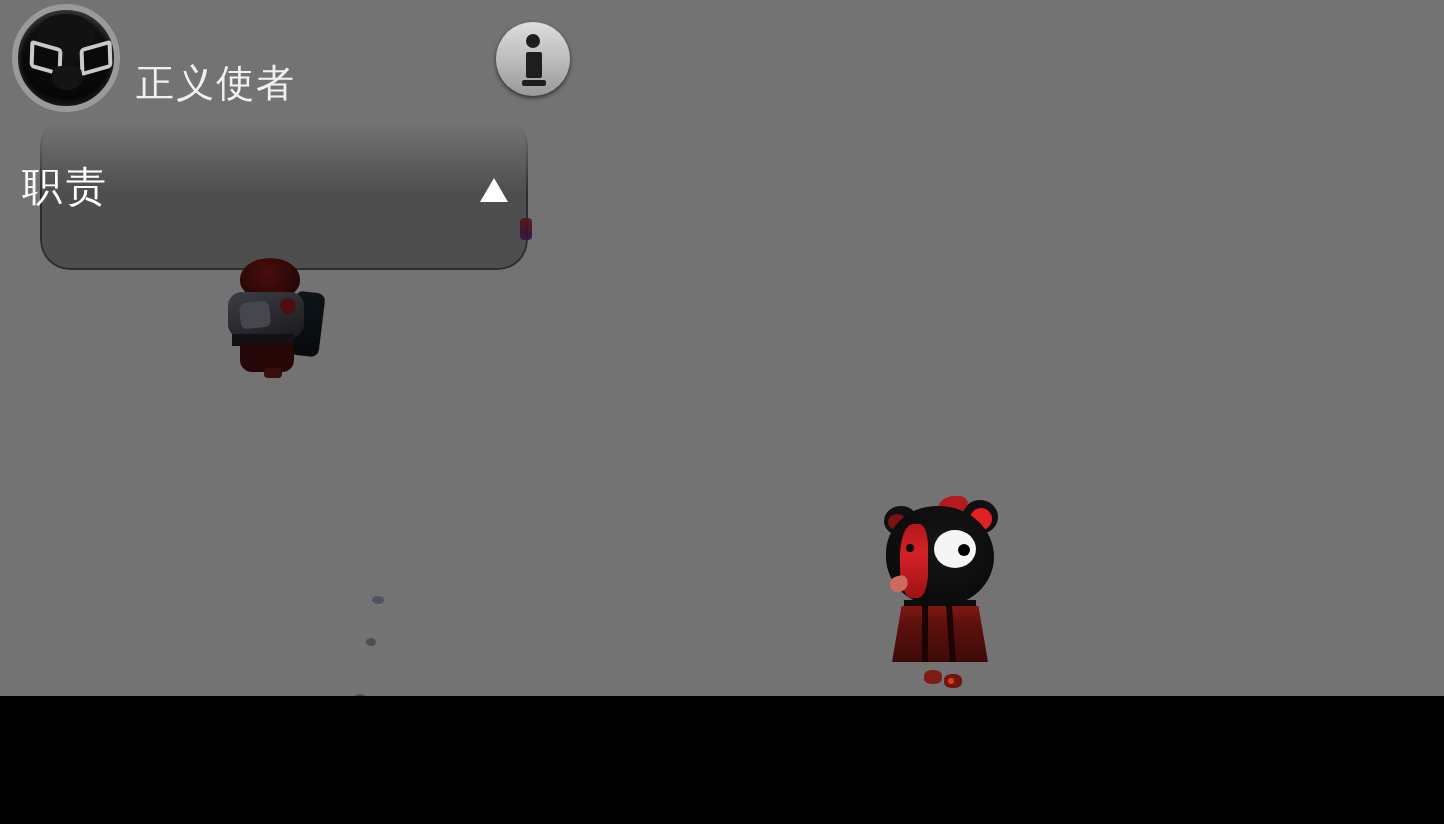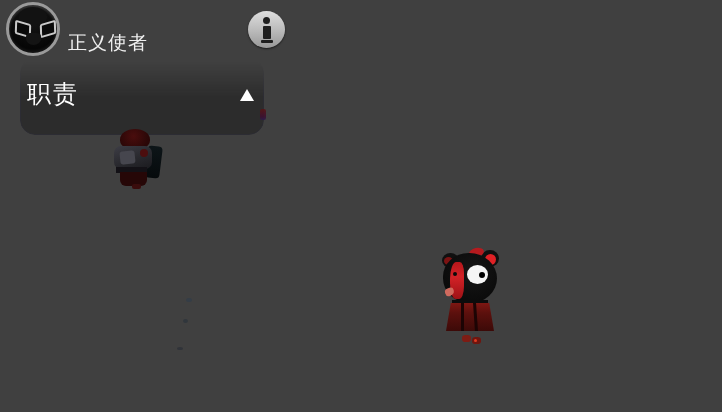--- a/index.html
+++ b/index.html
@@ -1,17 +1,17 @@
 <!DOCTYPE html>
 <html><head>
 <meta charset="utf-8">
 <style>
   html,body{margin:0;padding:0;background:#000;}
   .stage{
-    position:relative;width:722px;height:412px;background:#404040;
+    position:relative;width:722px;height:348px;background:#737373;
     overflow:hidden;font-family:"Liberation Sans",sans-serif;
   }
 
   
   .avatar{
     position:absolute;left:6px;top:2px;width:48px;height:48px;
     border-radius:50%;border:3px solid #9a9a9a;
     background:radial-gradient(circle at 50% 28%,#161616 0%,#060606 70%);
     box-shadow:inset 0 2px 3px rgba(255,255,255,.18), inset 0 -2px 3px rgba(255,255,255,.07);
   }
@@ -46,22 +46,22 @@
   .info-base{width:12px;height:3px;background:#1e1e1e;margin-top:1px;border-radius:1px;}
 
   
   .duty-panel{
     position:absolute;left:20px;top:58px;width:242px;height:75px;
     border:1px solid #2c2c33;border-radius:15px;background:rgba(8,8,10,.35);
     -webkit-mask-image:linear-gradient(to top,#000 50%,transparent 95%);
     mask-image:linear-gradient(to top,#000 50%,transparent 95%);
   }
   .duty-label{
-    position:absolute;left:27px;top:83px;height:22px;line-height:22px;
-    color:#ffffff;font-size:24px;letter-spacing:2px;white-space:nowrap;
+    position:absolute;left:11px;top:83px;height:22px;line-height:22px;
+    color:#ffffff;font-size:20px;letter-spacing:2px;white-space:nowrap;
   }
   .collapse-tri{
     position:absolute;left:240px;top:89px;width:0;height:0;
     border-left:7px solid transparent;border-right:7px solid transparent;
     border-bottom:12px solid #ffffff;
   }
   .panel-red-mark{
     position:absolute;left:260px;top:109px;width:6px;height:11px;border-radius:2px;
     background:linear-gradient(180deg,#571414 0%,#3c1030 70%,#2c1a4a 100%);opacity:.9;
   }

